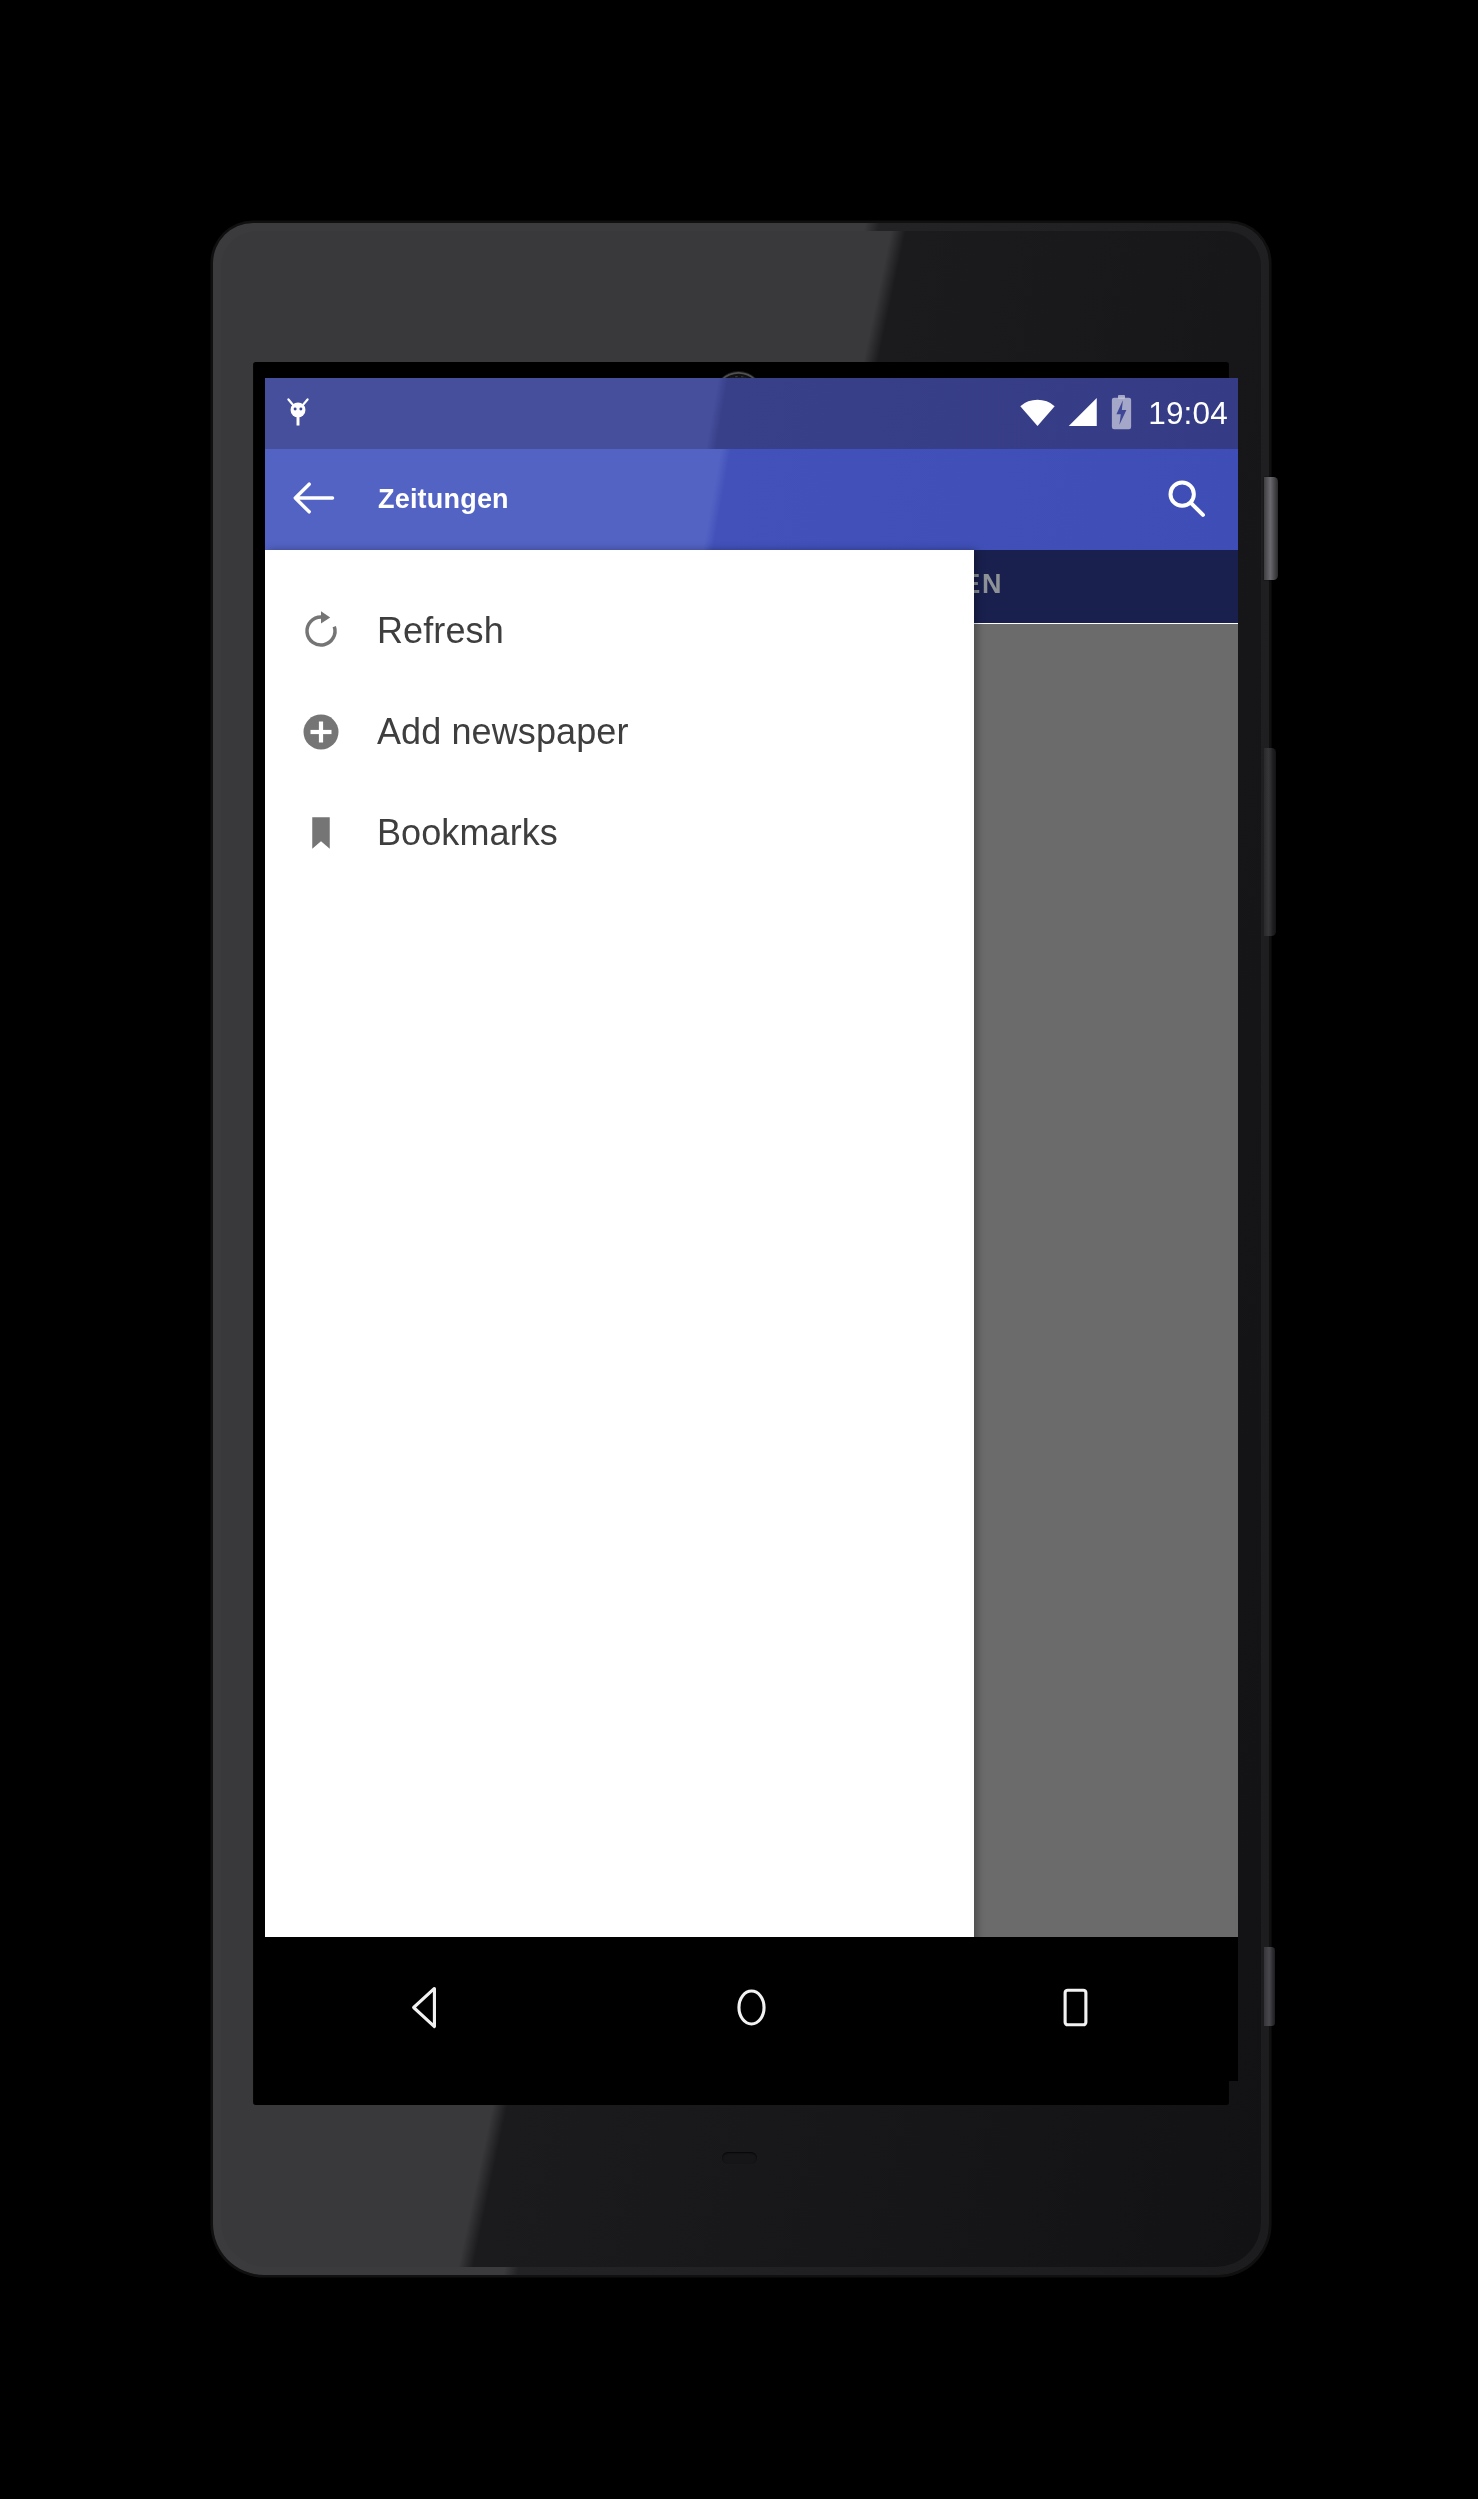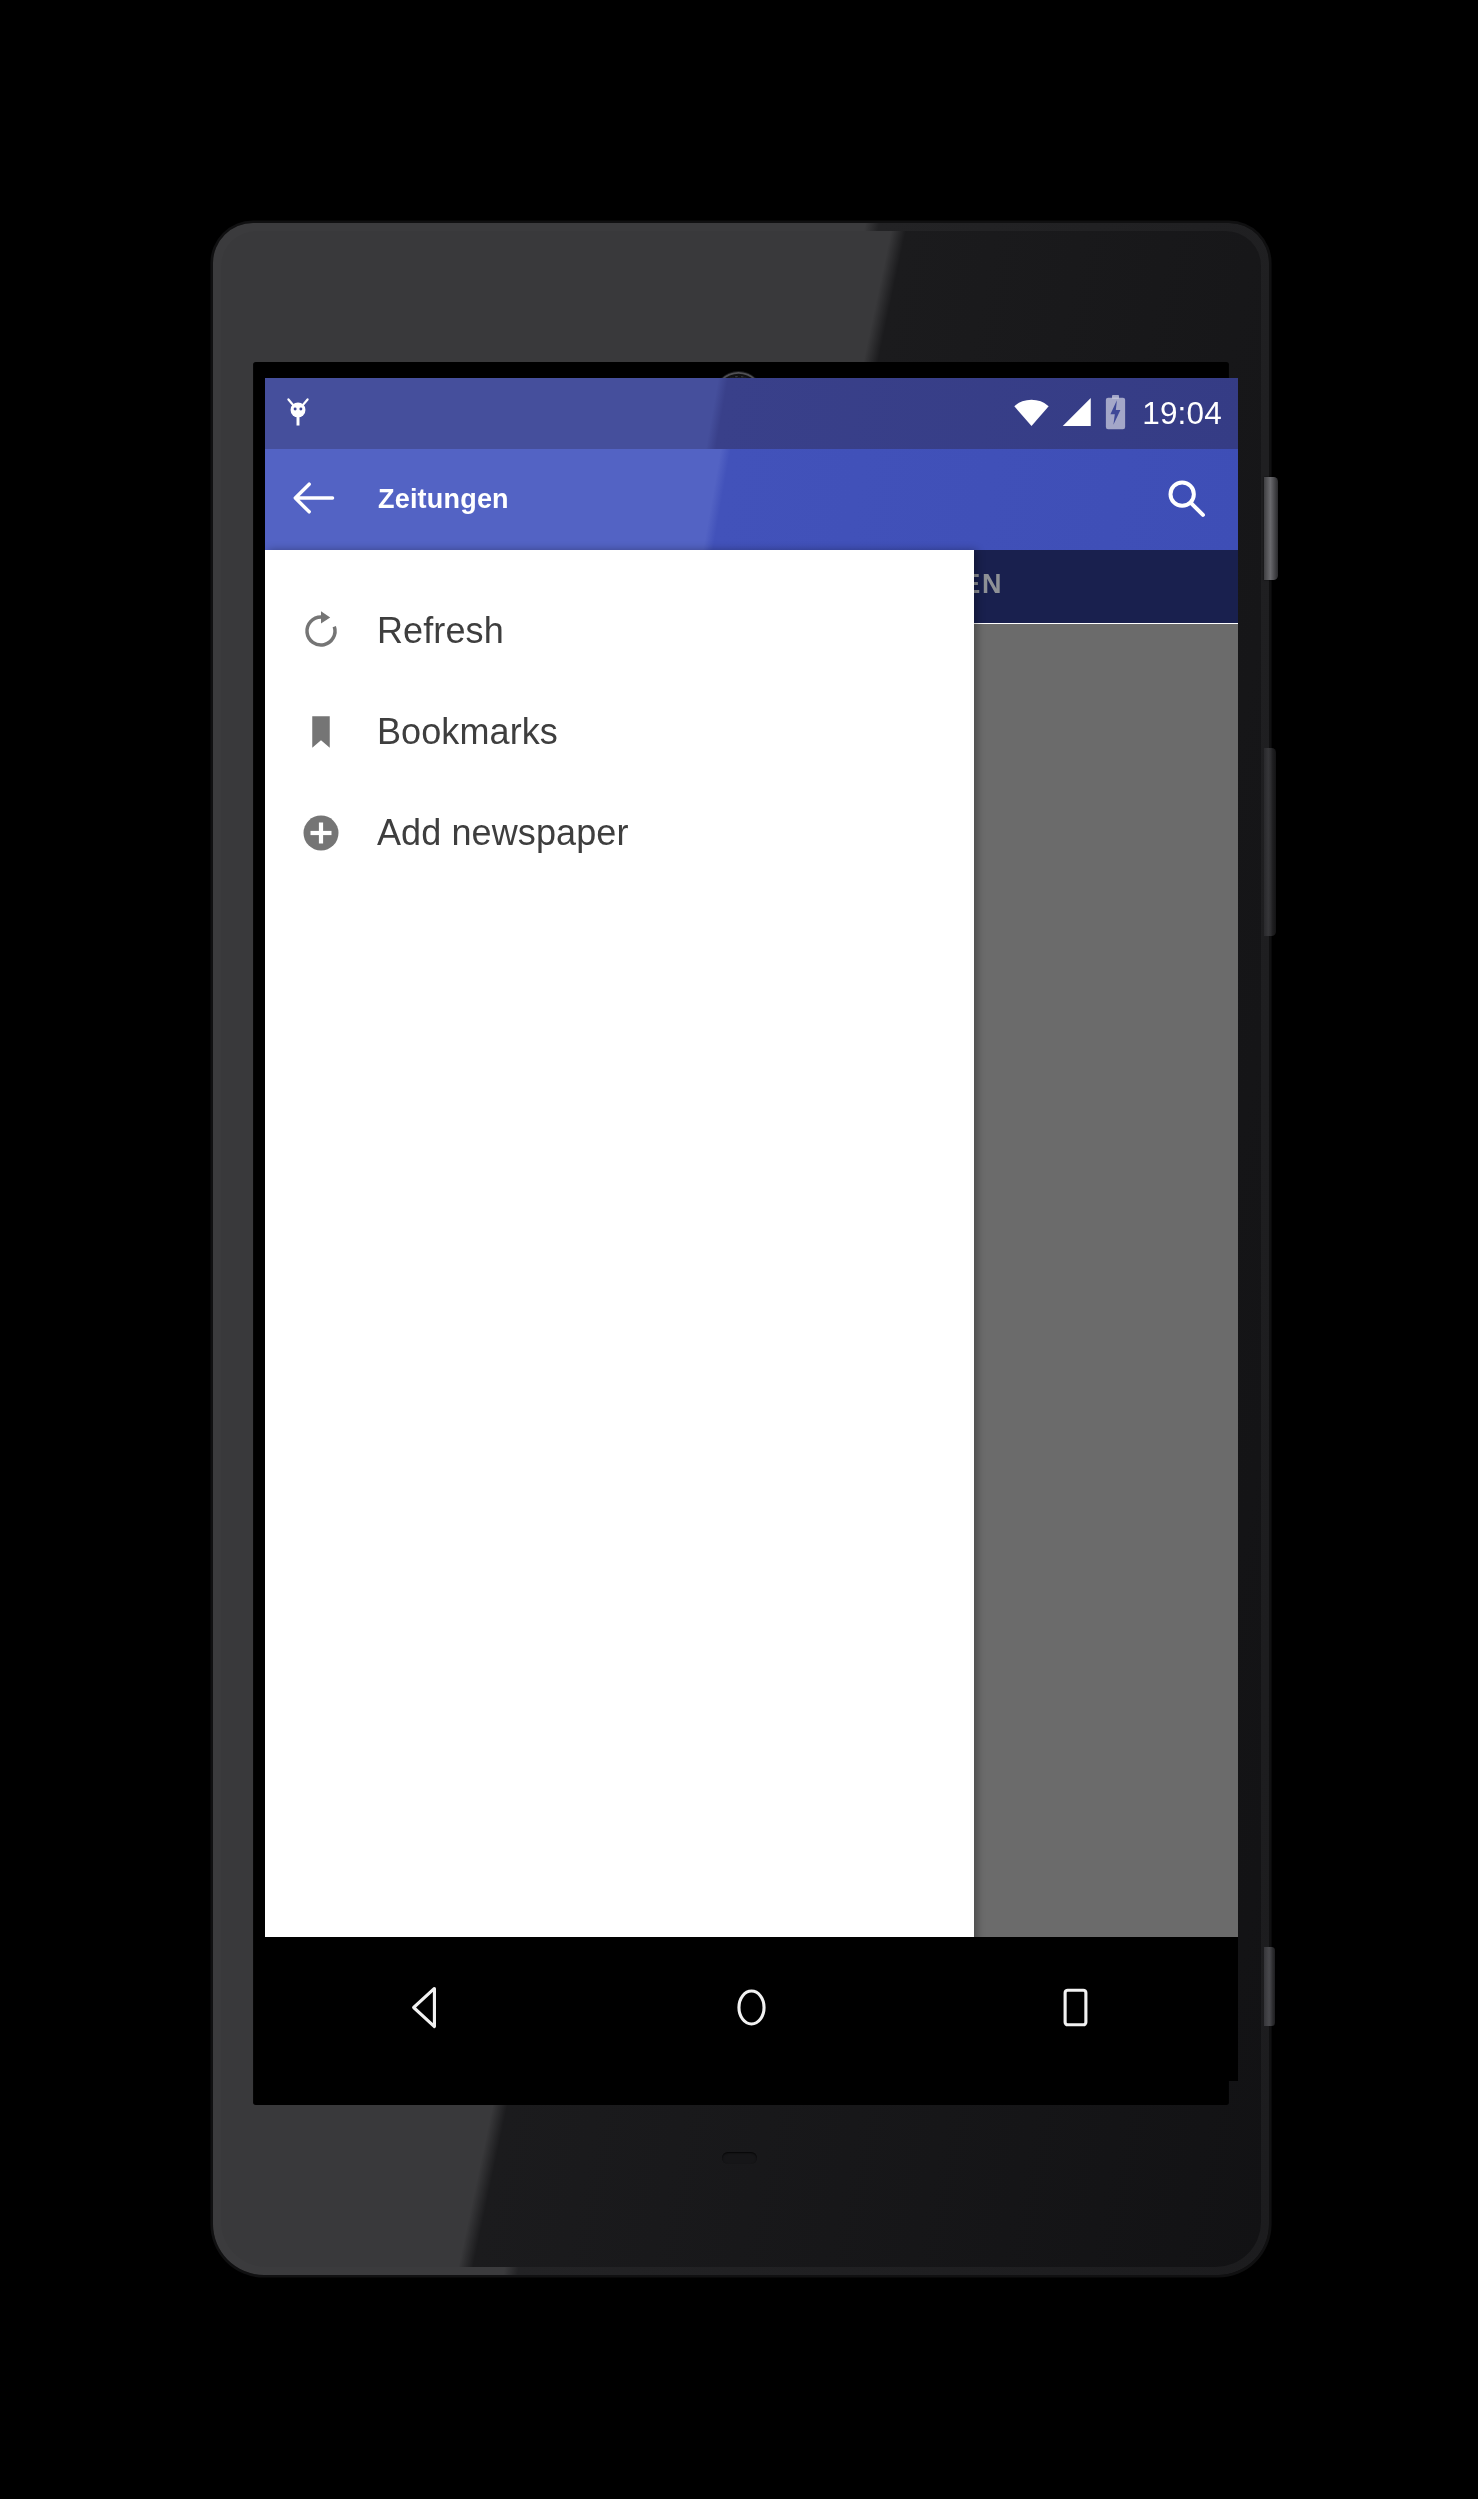--- a/index.html
+++ b/index.html
@@ -179,21 +179,21 @@
   #status-left {
     display: flex;
     align-items: center;
     padding-left: 17.5px;
     flex: 1;
   }
   #status-right {
     display: flex;
     align-items: center;
     gap: 11.4px;
-    padding-right: 16px;
+    padding-right: 10px;
   }
   #status-clock {
     font-size: 31.5px;
     font-weight: 500;
     letter-spacing: 0.2px;
     color: #ffffff;
     margin-left: 3.5px;
   }
 
   
@@ -413,42 +413,42 @@
     <div id="drawer-list">
 
       <div class="drawer-item">
         <span class="drawer-item-icon">
           <svg width="42" height="42" viewBox="0 0 48 48" aria-hidden="true">
             <path d="M24 8 A16 16 0 1 0 39.2 19" stroke="#757575" stroke-width="4" fill="none" stroke-linecap="butt"></path>
             <path d="M24 1.5 L34.5 8.5 L24 15.5 Z" fill="#757575"></path>
           </svg>
         </span>
         <span class="drawer-item-label">Refresh</span>
-      </div>
-
-      <div class="drawer-item">
-        <span class="drawer-item-icon">
-          <svg width="42" height="42" viewBox="0 0 48 48" aria-hidden="true">
-            <path d="M14 6 L34 6 L34 42 L24 33.5 L14 42 Z" fill="#757575"></path>
-          </svg>
-        </span>
-        <span class="drawer-item-label">Bookmarks</span>
       </div>
 
       <div class="drawer-item">
         <span class="drawer-item-icon">
           <svg width="42" height="42" viewBox="0 0 48 48" aria-hidden="true">
             <circle cx="24" cy="24" r="20" fill="#757575"></circle>
             <rect x="21.6" y="12" width="4.8" height="24" fill="#ffffff"></rect>
             <rect x="12" y="21.6" width="24" height="4.8" fill="#ffffff"></rect>
           </svg>
         </span>
         <span class="drawer-item-label">Add newspaper</span>
       </div>
 
+      <div class="drawer-item">
+        <span class="drawer-item-icon">
+          <svg width="42" height="42" viewBox="0 0 48 48" aria-hidden="true">
+            <path d="M14 6 L34 6 L34 42 L24 33.5 L14 42 Z" fill="#757575"></path>
+          </svg>
+        </span>
+        <span class="drawer-item-label">Bookmarks</span>
+      </div>
+
 
     </div>
   </div>
 
   <div id="nav-bar">
     <div class="nav-key">
       <span>
         <svg width="45" height="49" viewBox="0 0 52 56" aria-hidden="true">
           <path d="M34 6 L10 28 L34 50 Z" stroke="#f2f2f2" stroke-width="3.6" fill="none" stroke-linejoin="round"></path>
         </svg>

